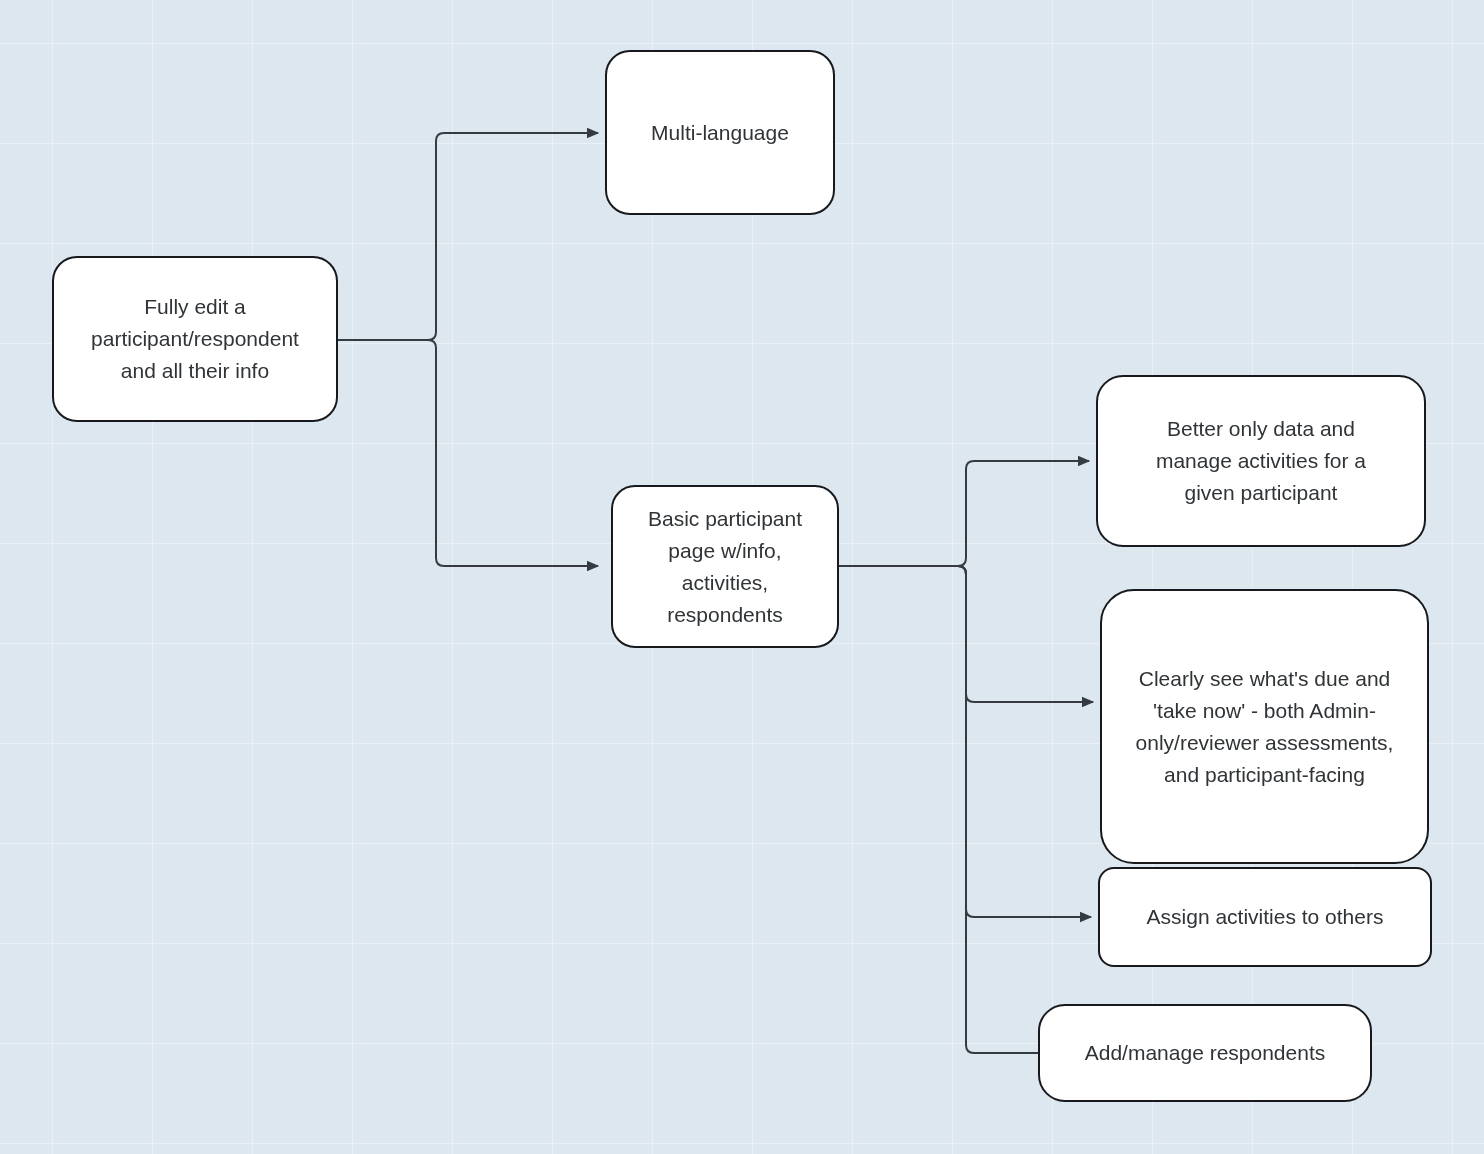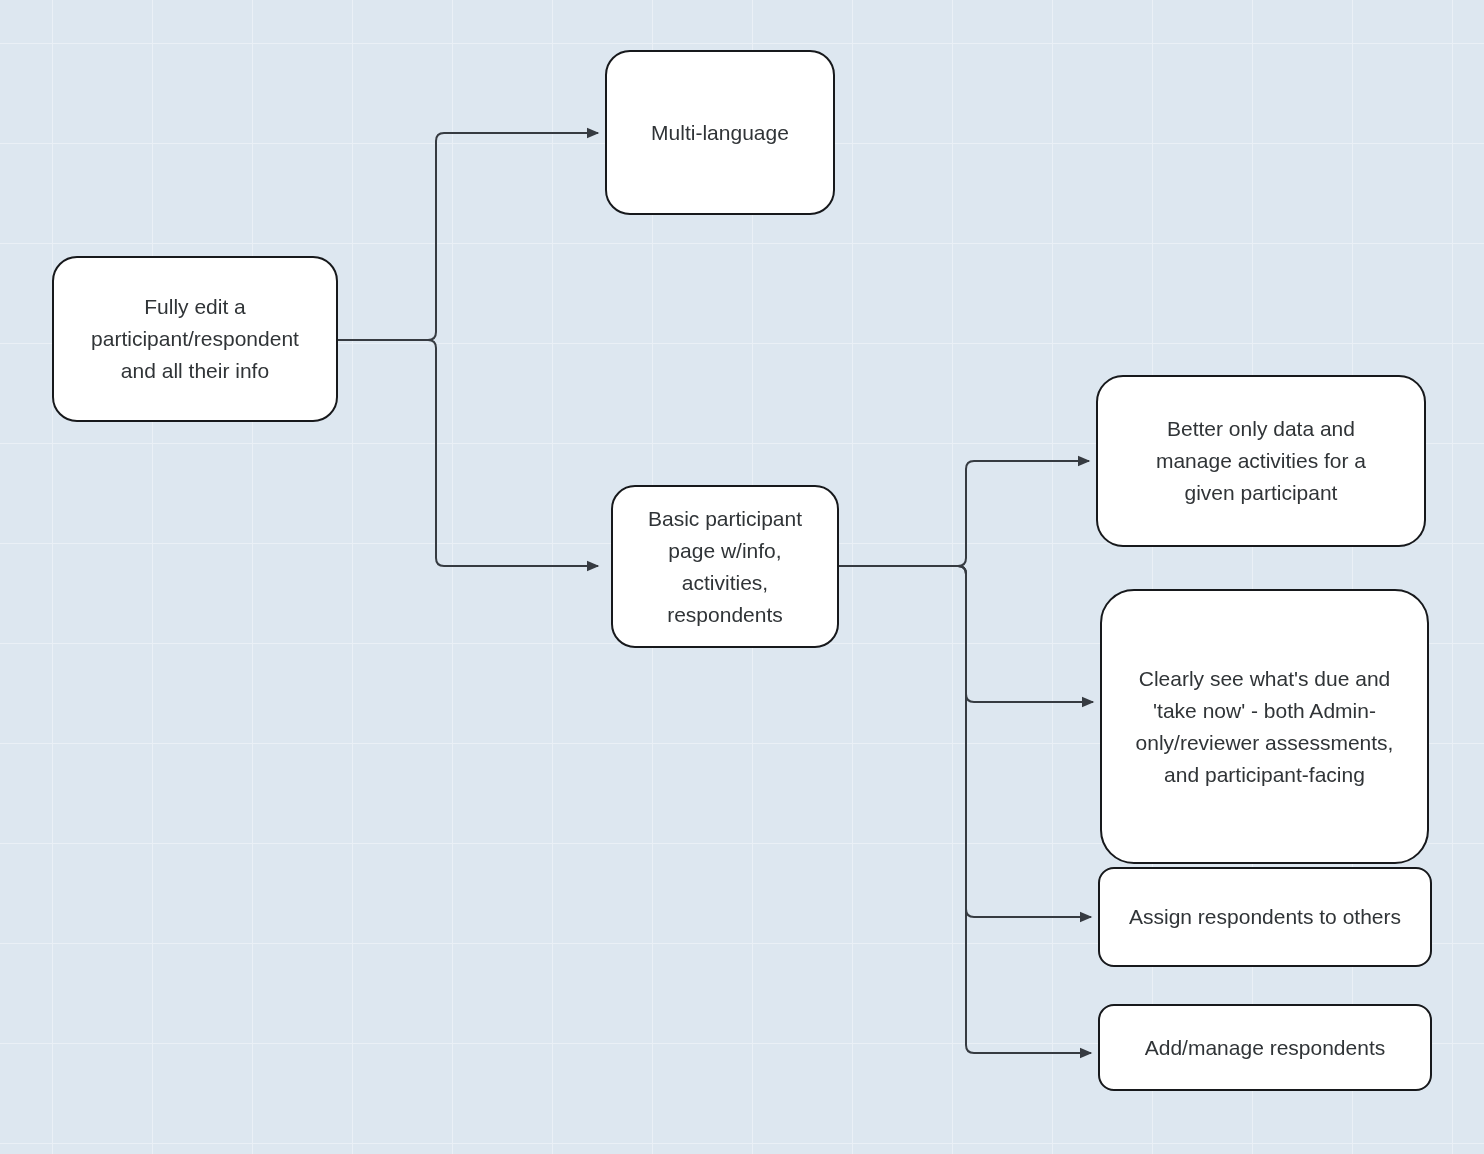--- a/index.html
+++ b/index.html
@@ -97,20 +97,20 @@
   </div>
 
   <div class="node" style="left:1100px; top:589px; width:329px; height:275px; border-radius:34px;">
     <span class="label">Clearly see what's due and
 'take now' - both Admin-
 only/reviewer assessments,
 and participant-facing</span>
   </div>
 
   <div class="node" style="left:1098px; top:867px; width:334px; height:100px; border-radius:16px;">
-    <span class="label">Assign respondents to others</span>
+    <span class="label">Assign activities to others</span>
   </div>
 
-  <div class="node" style="left:1098px; top:1004px; width:334px; height:87px; border-radius:16px;">
+  <div class="node" style="left:1038px; top:1004px; width:334px; height:98px; border-radius:27px;">
     <span class="label">Add/manage respondents</span>
   </div>
 
 </div>
 
 </body></html>

